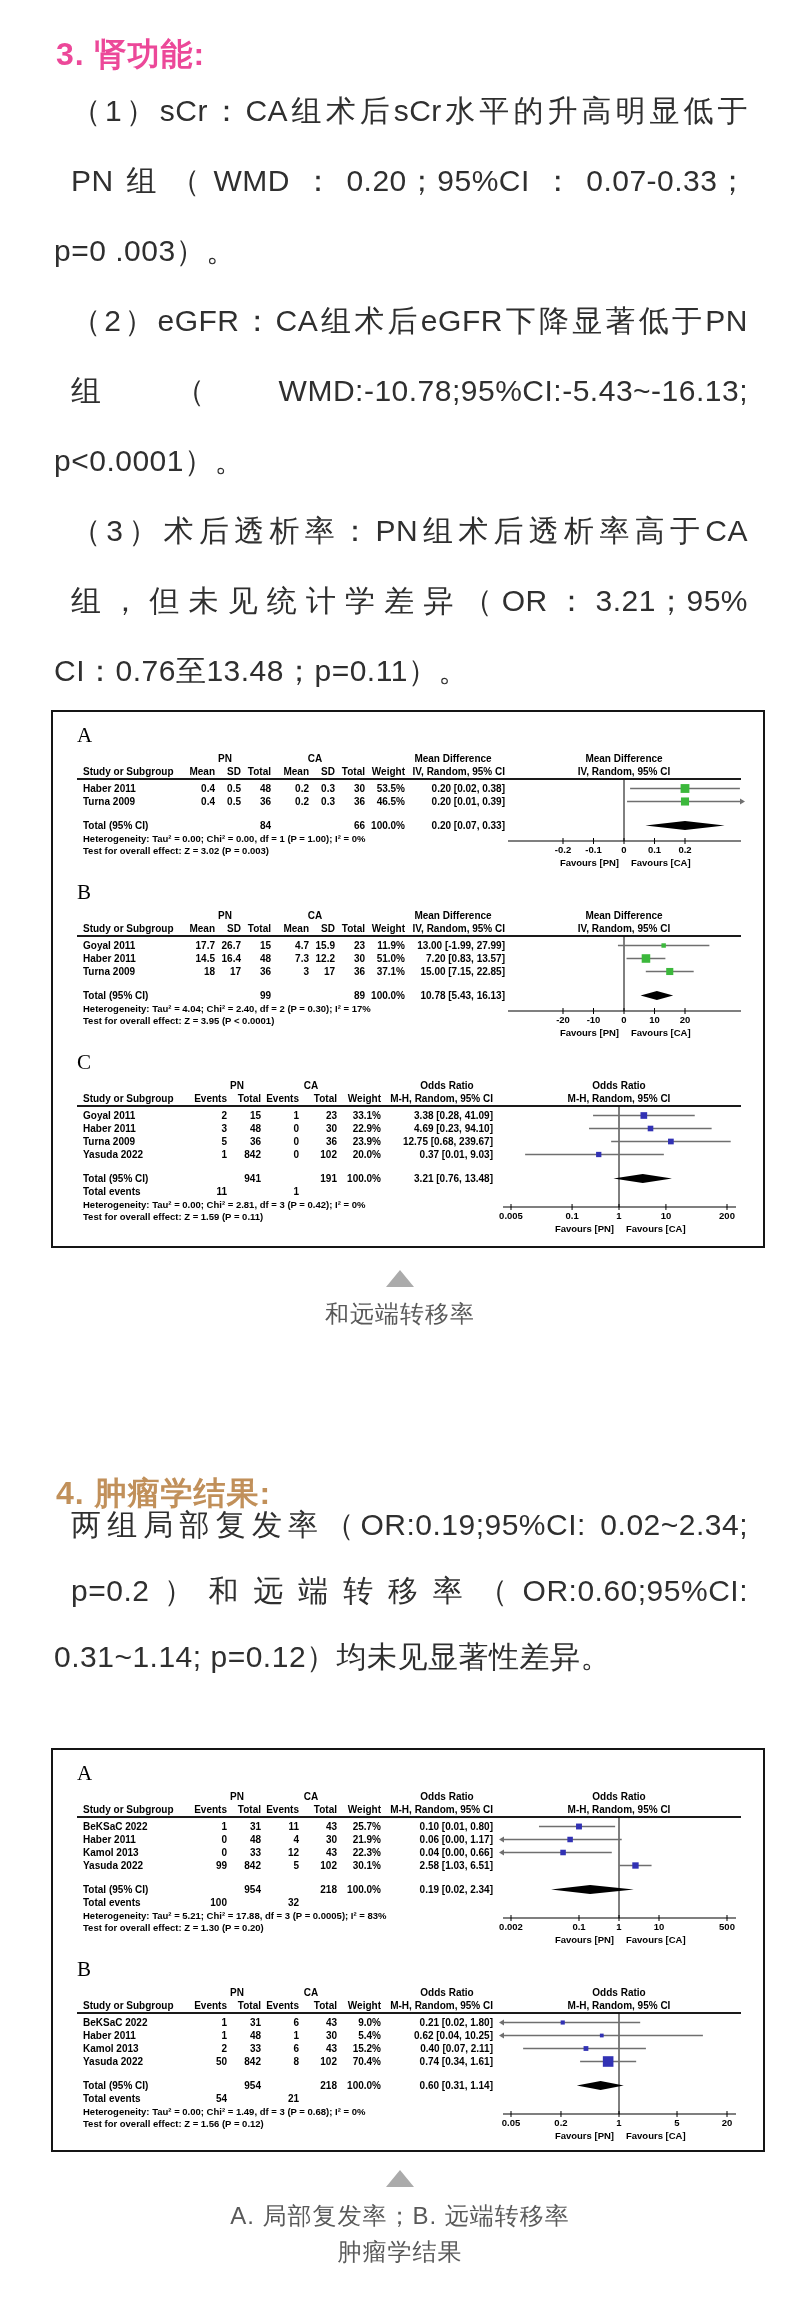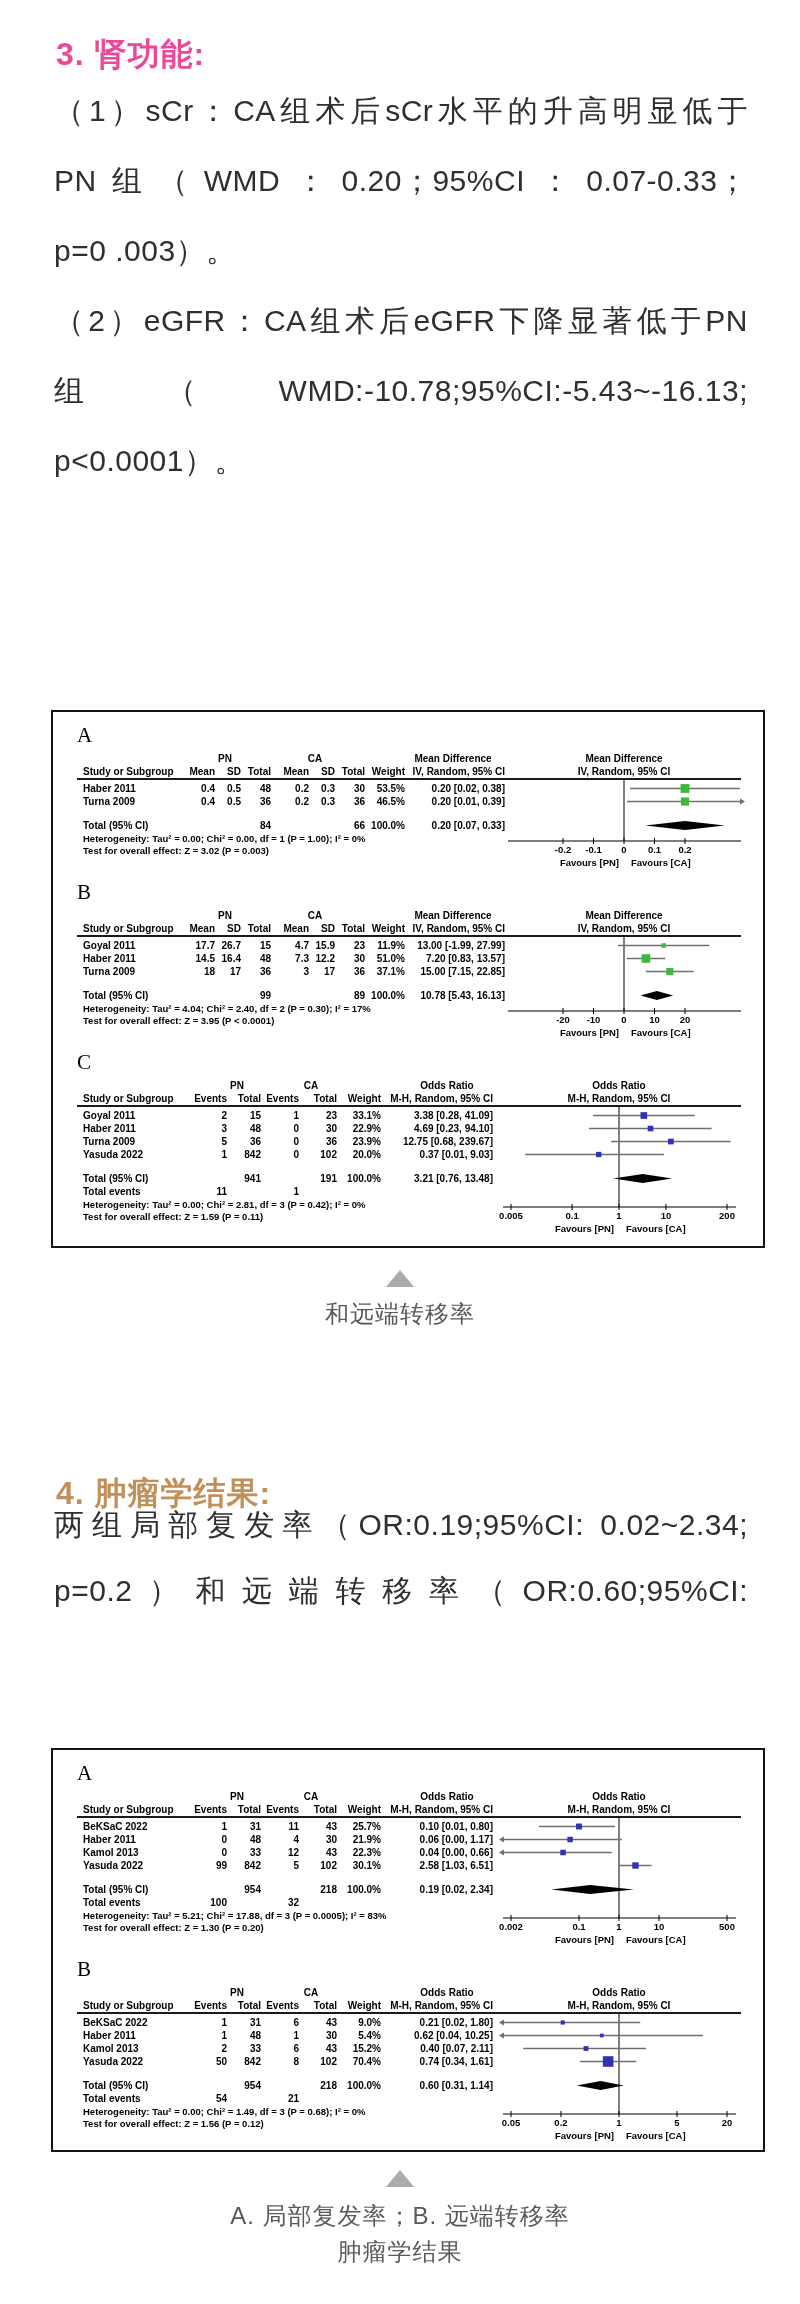--- a/index.html
+++ b/index.html
@@ -1,21 +1,21 @@
 <!DOCTYPE html>
 <html><head>
 <meta charset="utf-8">
 <style>
   html,body{margin:0;padding:0;background:#ffffff;}
   body{font-family:"Liberation Sans",sans-serif;}
   .page{position:relative;width:800px;height:2304px;background:#ffffff;overflow:hidden;}
   .sec-heading{position:absolute;left:56px;margin:0;font-size:32px;font-weight:bold;letter-spacing:1px;}
   .para{position:absolute;left:54px;width:694px;color:#2f2f2f;}
   .tline{height:70px;line-height:70px;font-size:30px;letter-spacing:0.5px;text-align:justify;white-space:nowrap;}
-  .tline.fill{text-align-last:justify;white-space:normal;}
+  .tline.fill{text-align-last:justify;white-space:normal;margin-left:17px;}
   .para.tight .tline{height:66px;line-height:66px;}
   .figure-box{position:absolute;left:51px;width:710px;background:#fff;border:2px solid #151515;overflow:hidden;}
   .figure-box svg{display:block;}
   .tri{position:absolute;left:386px;width:0;height:0;border-left:14px solid transparent;border-right:14px solid transparent;border-bottom:17px solid #ababab;}
   .caption{position:absolute;left:0;width:800px;text-align:center;font-size:24px;line-height:36px;color:#595959;letter-spacing:1px;}
 </style>
 </head>
 <body>
 
 <div class="page">
@@ -27,20 +27,25 @@
     <div class="tline fill">PN组（WMD：0.20；95%CI：0.07-0.33；</div>
     <div class="tline">p=0 .003）。</div>
   </div>
 
   <div class="para" style="top:286px;">
     <div class="tline fill">（2）eGFR：CA组术后eGFR下降显著低于PN</div>
     <div class="tline fill">组（WMD:-10.78;95%CI:-5.43~-16.13;</div>
     <div class="tline">p&lt;0.0001）。</div>
   </div>
 
+  <div class="para" style="top:496px;">
+    <div class="tline fill">（3）术后透析率：PN组术后透析率高于CA</div>
+    <div class="tline fill">组，但未见统计学差异（OR：3.21；95%</div>
+    <div class="tline">CI：0.76至13.48；p=0.11）。</div>
+  </div>
 
   <div class="figure-box" id="fig1" style="top:710px;height:534px;">
       <svg width="708" height="534" viewBox="0 0 708 534" style="font-family: &quot;Liberation Sans&quot;, sans-serif;">
         <g transform="translate(0,4)">
           <text x="24" y="26" font-size="21" font-weight="normal" font-family="&quot;Liberation Serif&quot;, serif" fill="#000">A</text>
           <text x="172" y="46" font-size="10" font-weight="bold" text-anchor="middle" fill="#000">PN</text>
           <text x="262" y="46" font-size="10" font-weight="bold" text-anchor="middle" fill="#000">CA</text>
           <text x="400" y="46" font-size="10" font-weight="bold" text-anchor="middle" fill="#000">Mean Difference</text>
           <text x="571" y="46" font-size="10" font-weight="bold" text-anchor="middle" fill="#000">Mean Difference</text>
           <text x="30" y="59" font-size="10" font-weight="bold" fill="#000">Study or Subgroup</text>
@@ -257,20 +262,21 @@
 
   <div class="caption" style="top:1296px;">
     <div>和远端转移率</div>
   </div>
 
   <h2 class="sec-heading" style="top:1448px;color:#c1905a;margin-top:24px;">4. 肿瘤学结果:</h2>
 
   <div class="para tight" style="top:1492px;">
     <div class="tline fill">两组局部复发率（OR:0.19;95%CI: 0.02~2.34;</div>
     <div class="tline fill">p=0.2）和远端转移率（OR:0.60;95%CI:</div>
+    <div class="tline">0.31~1.14; p=0.12）均未见显著性差异。</div>
   </div>
 
   <div class="figure-box" id="fig2" style="top:1748px;height:400px;">
       <svg width="708" height="400" viewBox="0 0 708 400" style="font-family: &quot;Liberation Sans&quot;, sans-serif;">
         <g transform="translate(0,4)">
           <text x="24" y="26" font-size="21" font-weight="normal" font-family="&quot;Liberation Serif&quot;, serif" fill="#000">A</text>
           <text x="184" y="46" font-size="10" font-weight="bold" text-anchor="middle" fill="#000">PN</text>
           <text x="258" y="46" font-size="10" font-weight="bold" text-anchor="middle" fill="#000">CA</text>
           <text x="394" y="46" font-size="10" font-weight="bold" text-anchor="middle" fill="#000">Odds Ratio</text>
           <text x="566" y="46" font-size="10" font-weight="bold" text-anchor="middle" fill="#000">Odds Ratio</text>

